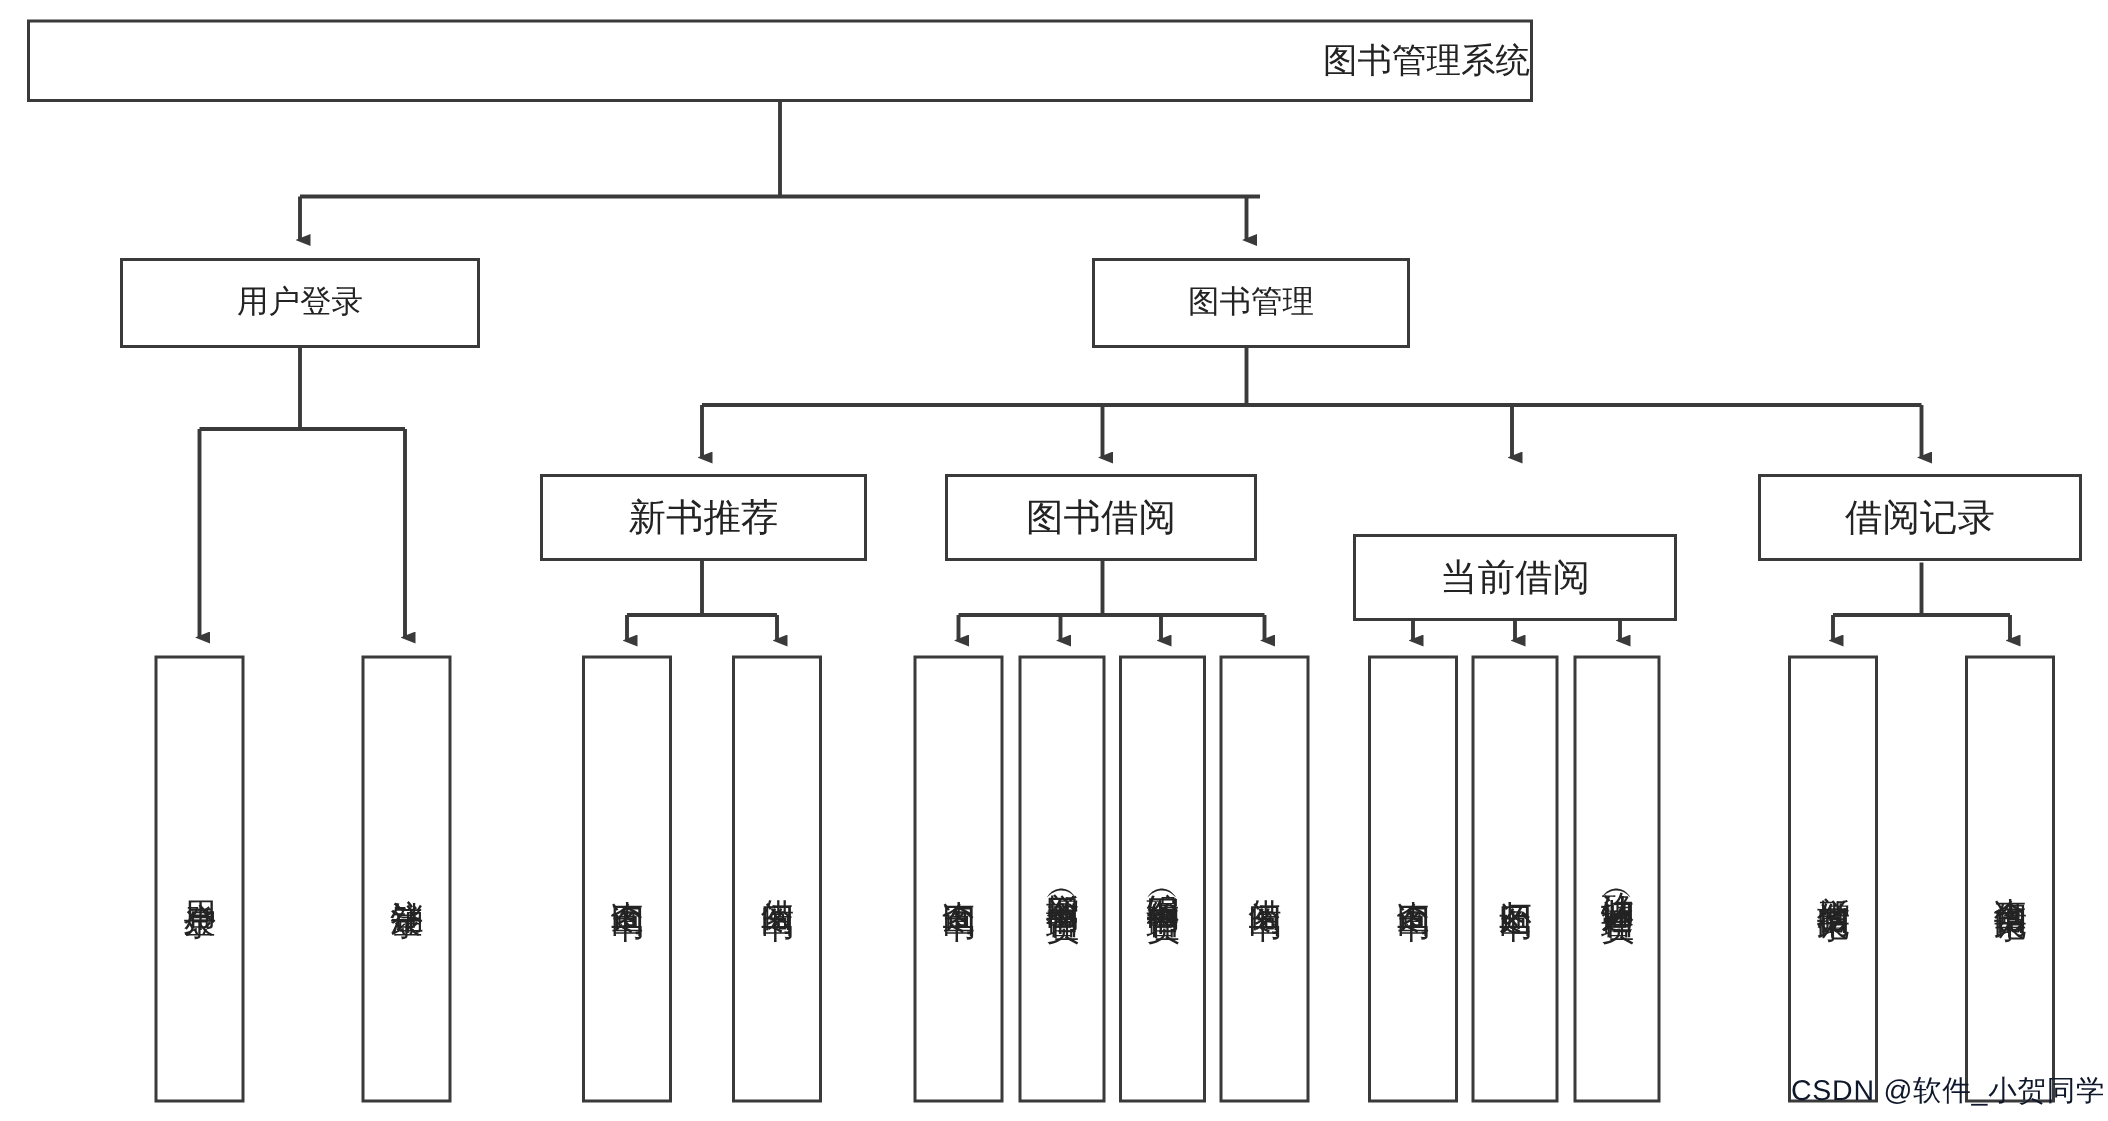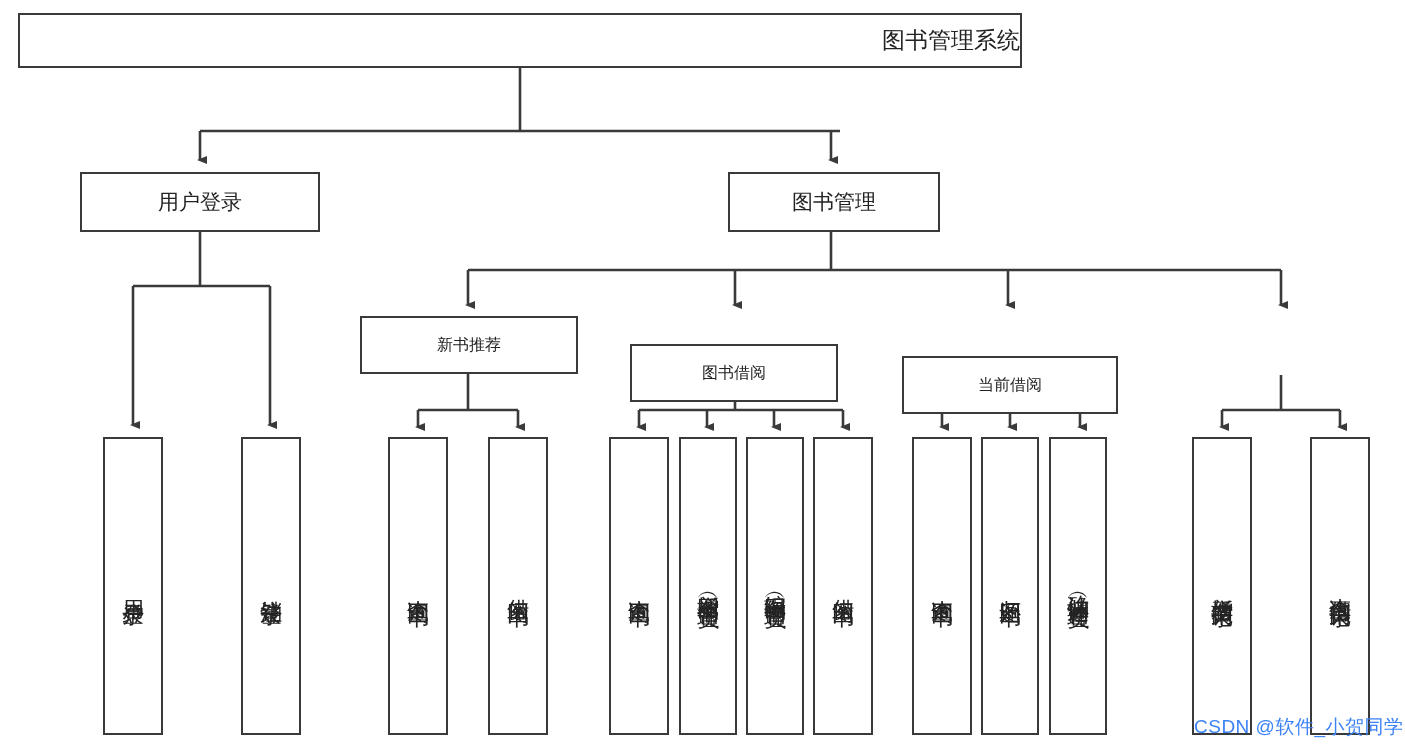--- a/index.html
+++ b/index.html
@@ -38,42 +38,42 @@
     text-align: center;
   }
   .node.root {
     font-size: 23px;
     justify-content: flex-end;
   }
   .node.lvl1 {
     font-size: 21px;
   }
   .node.lvl2 {
-    font-size: 16px;
+    font-size: 25px;
   }
   .node.leaf {
     writing-mode: vertical-rl;
     text-orientation: upright;
     font-size: 22px;
     letter-spacing: 2px;
     align-items: center;
     justify-content: center;
     padding-top: 4px;
     padding-bottom: 4px;
   }
   .node.leaf .vtext {
     writing-mode: vertical-rl;
     text-orientation: upright;
     white-space: nowrap;
     display: block;
   }
   .watermark {
     position: absolute;
     font-size: 19px;
-    color: #3b82f6;
+    color: #0f172a;
     white-space: nowrap;
     letter-spacing: 0.5px;
   }
 </style>
 </head>
 <body>
 
 <div id="canvas">
 
   <svg class="edges" viewBox="0 0 1405 747" xmlns="http://www.w3.org/2000/svg">
@@ -133,26 +133,29 @@
   <div class="node lvl1" style="left:80px; top:172px; width:240px; height:60px;">
     <span>用户登录</span>
   </div>
   <div class="node lvl1" style="left:712px; top:172px; width:212px; height:60px;margin-left:16px;">
     <span>图书管理</span>
   </div>
 
   <div class="node lvl2" style="left:360px; top:316px; width:218px; height:58px;">
     <span>新书推荐</span>
   </div>
-  <div class="node lvl2" style="left:630px; top:316px; width:208px; height:58px;margin-top:28px;">
+  <div class="node lvl2" style="left:630px; top:316px; width:208px; height:58px;">
     <span>图书借阅</span>
   </div>
   <div class="node lvl2" style="left:902px; top:316px; width:216px; height:58px;margin-top:40px;">
     <span>当前借阅</span>
   </div>
+  <div class="node lvl2" style="left:1172px; top:316px; width:216px; height:58px;">
+    <span>借阅记录</span>
+  </div>
 
   <div class="node leaf" style="left:103px; top:437px; width:60px; height:298px;">
     <span class="vtext">用户登录</span>
   </div>
   <div class="node leaf" style="left:241px; top:437px; width:60px; height:298px;">
     <span class="vtext">注销登录</span>
   </div>
 
   <div class="node leaf" style="left:388px; top:437px; width:60px; height:298px;">
     <span class="vtext">查询图书</span>

